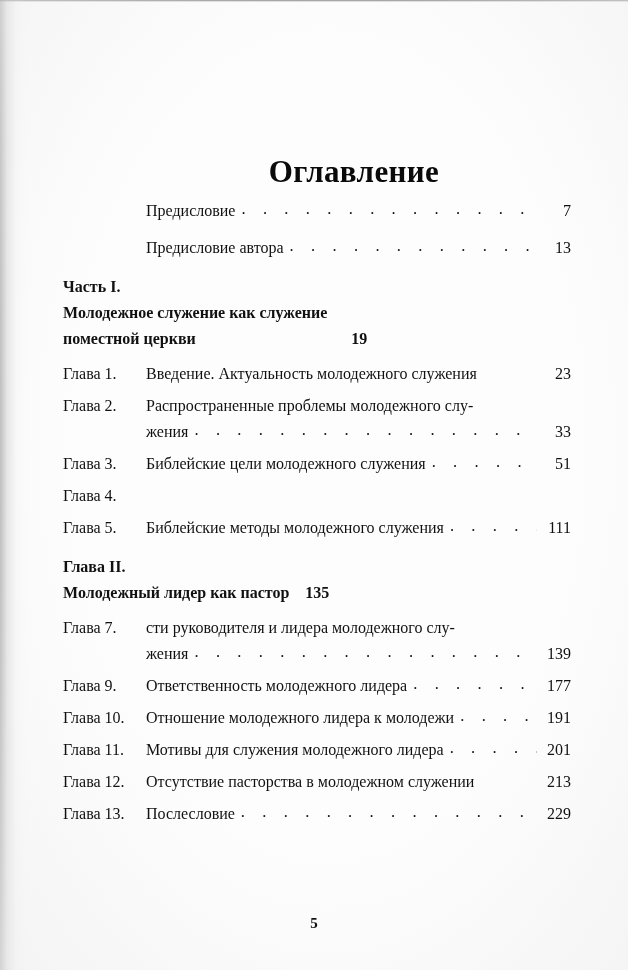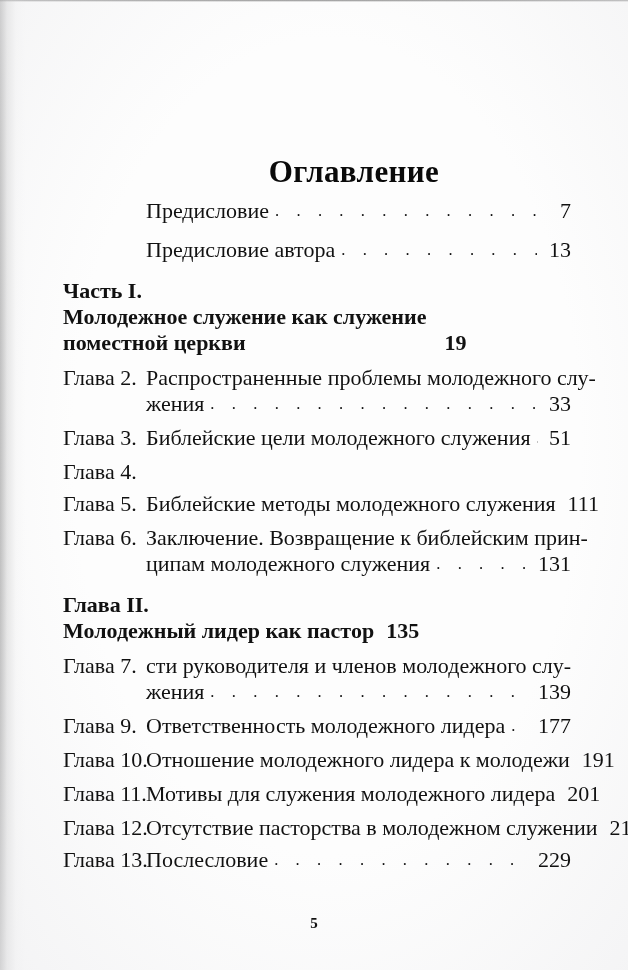--- a/index.html
+++ b/index.html
@@ -70,21 +70,21 @@
     position: absolute;
     top: 198px;
     left: 63px;
     width: 508px;   
   }
 
   .toc-entry {
     display: flex;
     align-items: flex-start;
     margin-bottom: 6px;
-    font-size: 22px;
+    font-size: 16px;
     line-height: 26px;
   }
   .toc-entry.part {
     font-weight: bold;
     margin-top: 13px;
     margin-bottom: 9px;
     flex-direction: column;
   }
   .toc-entry.front {
     margin-bottom: 11px;
@@ -192,20 +192,30 @@
             <span class="pg blank"></span>
           </div>
           <div class="line">
             <span class="txt">поместной церкви</span>
             <span class="leader nodots"></span>
             <span class="pg">19</span>
           </div>
         </div>
       </div>
       <div class="toc-entry chapter">
+        <div class="lbl">Глава 1.</div>
+        <div class="body">
+          <div class="line">
+            <span class="txt">Введение. Актуальность молодежного служения</span>
+            <span class="leader nodots"></span>
+            <span class="pg">23</span>
+          </div>
+        </div>
+      </div>
+      <div class="toc-entry chapter">
         <div class="lbl">Глава 2.</div>
         <div class="body">
           <div class="line">
             <span class="txt">Распространенные проблемы молодежного слу-</span>
             <span class="leader nodots"></span>
             <span class="pg blank"></span>
           </div>
           <div class="line">
             <span class="txt">жения</span>
             <span class="leader"></span>
@@ -226,53 +236,38 @@
       <div class="toc-entry chapter">
         <div class="lbl">Глава 4.</div>
       </div>
       <div class="toc-entry chapter">
         <div class="lbl">Глава 5.</div>
         <div class="body">
           <div class="line">
             <span class="txt">Библейские методы молодежного служения</span>
             <span class="leader"></span>
             <span class="pg">111</span>
-          </div>
-        </div>
-      </div>
-      <div class="toc-entry chapter">
-        <div class="lbl">Глава 6.</div>
-        <div class="body">
-          <div class="line">
-            <span class="txt">Заключение. Возвращение к библейским прин-</span>
-            <span class="leader nodots"></span>
-            <span class="pg blank"></span>
-          </div>
-          <div class="line">
-            <span class="txt">ципам молодежного служения</span>
-            <span class="leader"></span>
-            <span class="pg">131</span>
           </div>
         </div>
       </div>
       <div class="toc-entry part">
         <div class="lbl">Глава II.</div>
         <div class="body">
           <div class="line">
             <span class="txt">Молодежный лидер как пастор</span>
             <span class="leader nodots"></span>
             <span class="pg">135</span>
           </div>
         </div>
       </div>
       <div class="toc-entry chapter">
         <div class="lbl">Глава 7.</div>
         <div class="body">
           <div class="line">
-            <span class="txt">сти руководителя и членов молодежного слу-</span>
+            <span class="txt">сти руководителя и лидера молодежного слу-</span>
             <span class="leader nodots"></span>
             <span class="pg blank"></span>
           </div>
           <div class="line">
             <span class="txt">жения</span>
             <span class="leader"></span>
             <span class="pg">139</span>
           </div>
         </div>
       </div>

